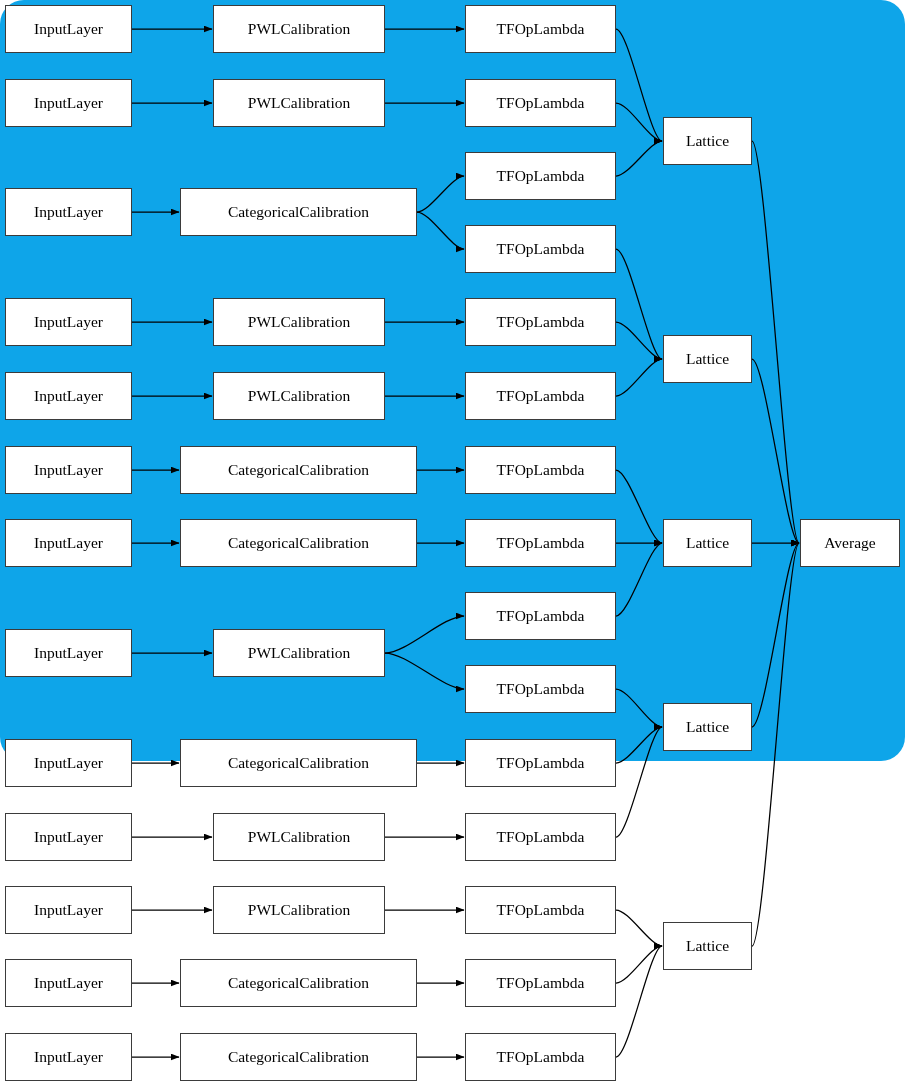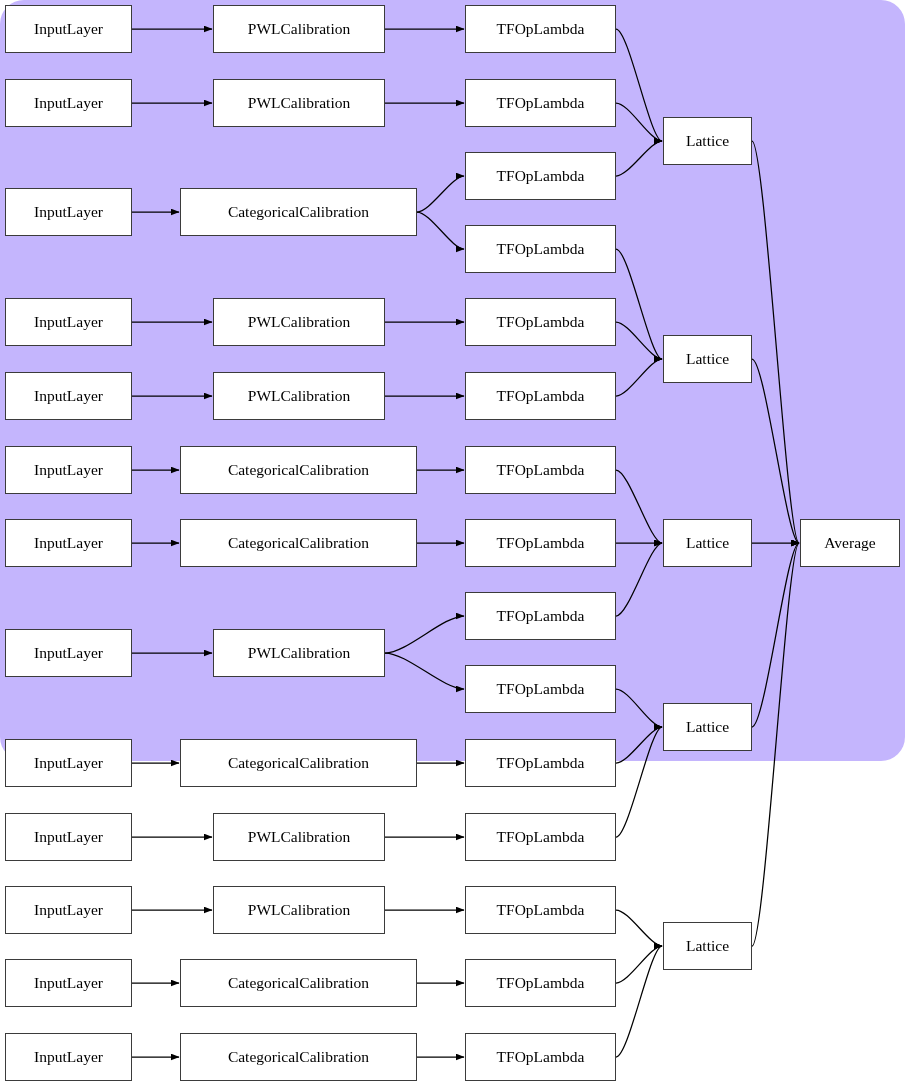--- a/index.html
+++ b/index.html
@@ -1,18 +1,18 @@
 <!DOCTYPE html>
 <html><head>
 <meta charset="utf-8">
 <style>
   html,body{margin:0;padding:0;background:#ffffff;}
   body{width:905px;height:1087px;overflow:hidden;
        font-family:"Liberation Serif","DejaVu Serif",serif;}
-  #stage{position:relative;width:905px;height:761px;background:#c4b5fd;border-radius:24px;}
+  #stage{position:relative;width:905px;height:761px;background:#0ea5e9;border-radius:24px;}
   svg#wires{position:absolute;left:0;top:0;width:905px;height:1087px;pointer-events:none;}
   .node{position:absolute;box-sizing:border-box;background:#ffffff;
         border:1px solid #3b3b3b;display:flex;align-items:center;justify-content:center;
         font-size:15.5px;color:#000;line-height:1;white-space:nowrap;z-index:2;}
   .node.n-input{font-size:15.5px;}
 </style>
 </head>
 <body>
 
 <div id="stage">

